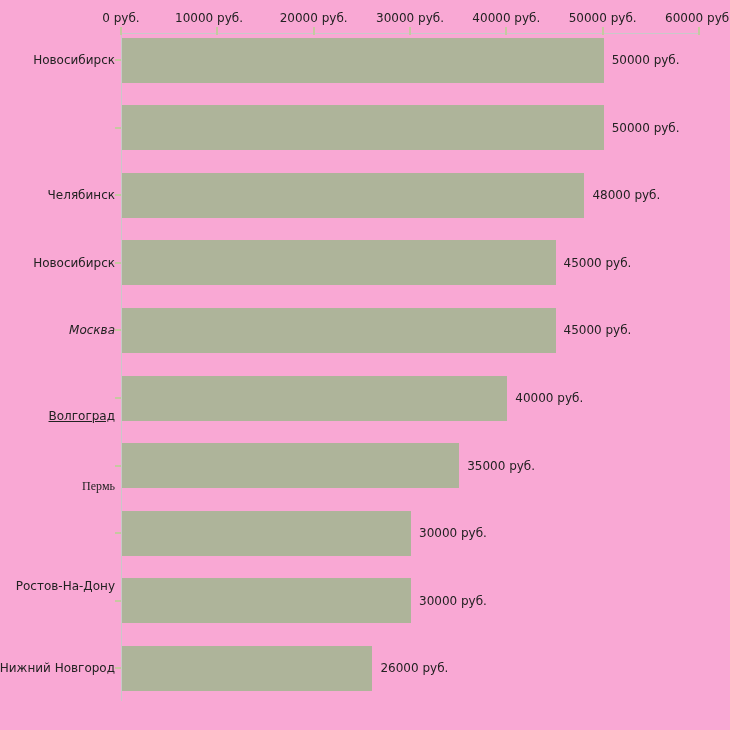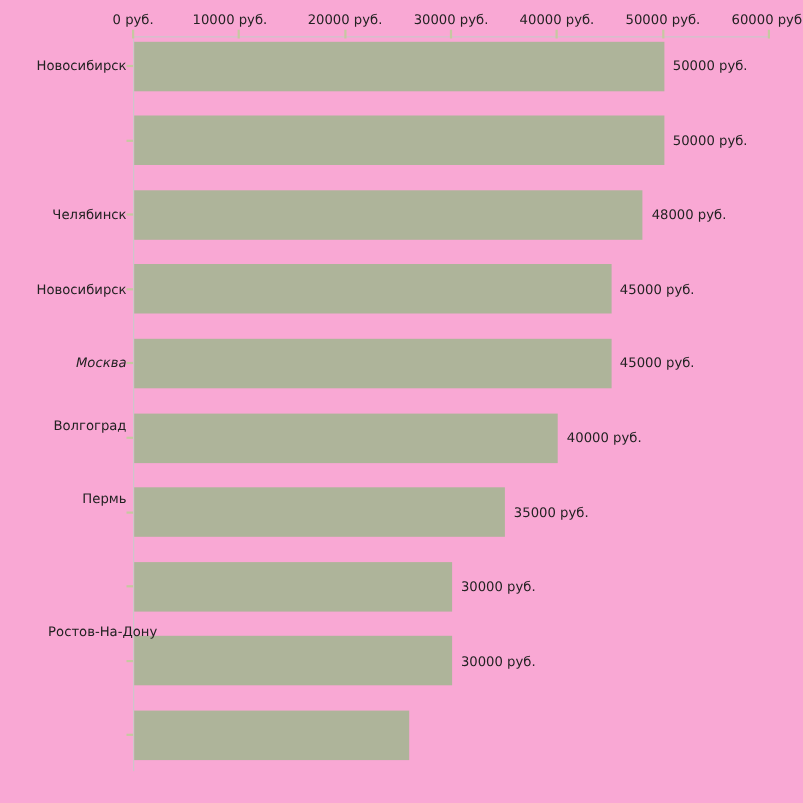--- a/index.html
+++ b/index.html
@@ -79,29 +79,31 @@
     <div class="val-label" style="left: 592.4px; top: 172.7px; height: 45px;">48000 руб.</div>
     <div class="bar" style="left: 122px; top: 240.3px; width: 433.5px; height: 45px; background: rgb(174, 180, 154);"></div>
     <div class="cat-label" style="top: 240.3px; height: 45px;">Новосибирск</div>
     <div class="cat-tick" style="left: 115px; top: 261.8px; width: 6px; height: 2px; background: rgb(198, 200, 160);"></div>
     <div class="val-label" style="left: 563.5px; top: 240.3px; height: 45px;">45000 руб.</div>
     <div class="bar" style="left: 122px; top: 307.9px; width: 433.5px; height: 45px; background: rgb(174, 180, 154);"></div>
     <div class="cat-label" style="top: 307.9px; height: 45px; font-style: italic;">Москва</div>
     <div class="cat-tick" style="left: 115px; top: 329.4px; width: 6px; height: 2px; background: rgb(198, 200, 160);"></div>
     <div class="val-label" style="left: 563.5px; top: 307.9px; height: 45px;">45000 руб.</div>
     <div class="bar" style="left: 122px; top: 375.5px; width: 385.333px; height: 45px; background: rgb(174, 180, 154);"></div>
-    <div class="cat-label" style="top: 364px; height: 45px;">Волгоград</div>
+    <div class="cat-label" style="top: 393px; height: 45px; text-decoration: underline;">Волгоград</div>
     <div class="cat-tick" style="left: 115px; top: 397px; width: 6px; height: 2px; background: rgb(198, 200, 160);"></div>
     <div class="val-label" style="left: 515.333px; top: 375.5px; height: 45px;">40000 руб.</div>
     <div class="bar" style="left: 122px; top: 443.1px; width: 337.167px; height: 45px; background: rgb(174, 180, 154);"></div>
-    <div class="cat-label" style="top: 430px; height: 45px;">Пермь</div>
+    <div class="cat-label" style="top: 464px; height: 45px; font-family: Liberation Serif, serif;">Пермь</div>
     <div class="cat-tick" style="left: 115px; top: 464.6px; width: 6px; height: 2px; background: rgb(198, 200, 160);"></div>
     <div class="val-label" style="left: 467.167px; top: 443.1px; height: 45px;">35000 руб.</div>
     <div class="bar" style="left: 122px; top: 510.7px; width: 289px; height: 45px; background: rgb(174, 180, 154);"></div>
     <div class="cat-tick" style="left: 115px; top: 532.2px; width: 6px; height: 2px; background: rgb(198, 200, 160);"></div>
     <div class="val-label" style="left: 419px; top: 510.7px; height: 45px;">30000 руб.</div>
     <div class="bar" style="left: 122px; top: 578.3px; width: 289px; height: 45px; background: rgb(174, 180, 154);"></div>
-    <div class="cat-label" style="top: 551px; height: 45px; margin-left: 28px;">Ростов-На-Дону</div>
+    <div class="cat-label" style="top: 563px; height: 45px;">Ростов-На-Дону</div>
     <div class="cat-tick" style="left: 115px; top: 599.8px; width: 6px; height: 2px; background: rgb(198, 200, 160);"></div>
     <div class="val-label" style="left: 419px; top: 578.3px; height: 45px;">30000 руб.</div>
     <div class="bar" style="left: 122px; top: 645.9px; width: 250.467px; height: 45px; background: rgb(174, 180, 154);"></div>
+    <div class="cat-label" style="top: 645.9px; height: 45px;">Нижний Новгород</div>
     <div class="cat-tick" style="left: 115px; top: 667.4px; width: 6px; height: 2px; background: rgb(198, 200, 160);"></div>
+    <div class="val-label" style="left: 380.467px; top: 645.9px; height: 45px;">26000 руб.</div>
   </div>
 
 </body></html>

